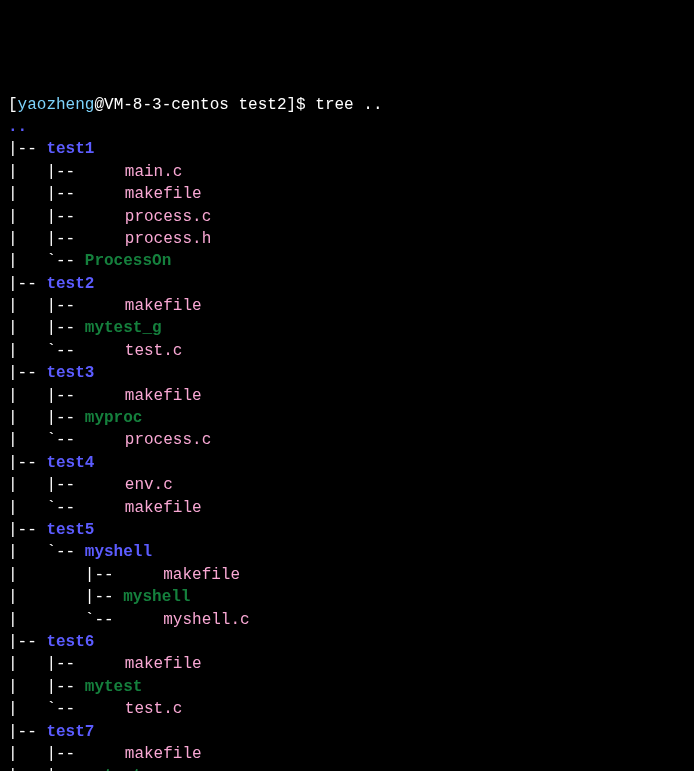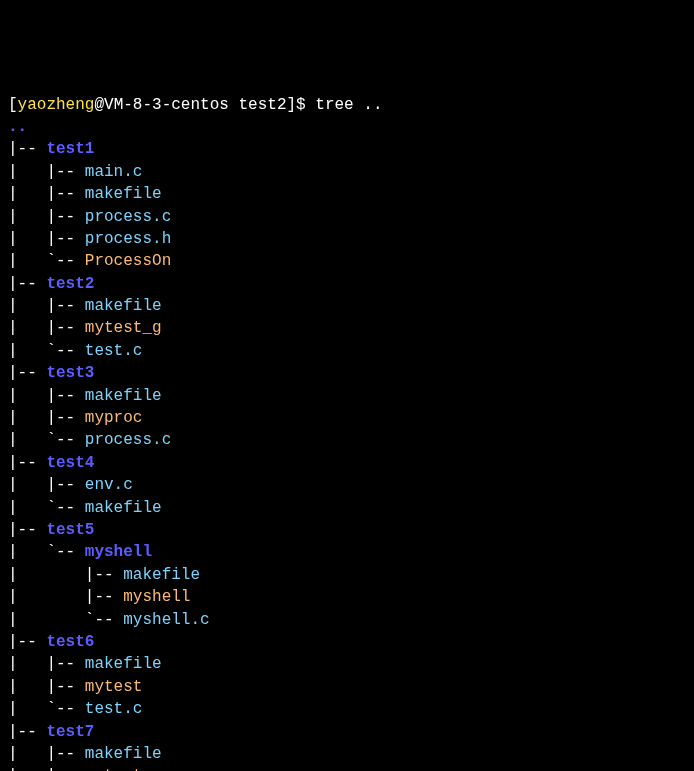--- a/index.html
+++ b/index.html
@@ -9,26 +9,26 @@
     color: #ffffff;
     font-family: "Consolas", "Courier New", monospace;
     font-size: 16px;
     line-height: 1.4;
     width: 694px;
     height: 771px;
     box-sizing: border-box;
     white-space: pre;
     overflow: hidden;
   }
-  .prompt-user { color: #fde047; }
+  .prompt-user { color: #7dd3fc; }
   .prompt-dollar { color: #ffffff; }
   .cmd { color: #ffffff; margin-top: 31px; }
   .dir { color: #5c5cff; font-weight: bold; }
-  .file { color: #7dd3fc; }
-  .exe { color: #fdba74; font-weight: normal; }
+  .file { color: #f9a8d4; margin-left: 40px; }
+  .exe { color: #15803d; font-weight: bold; }
   .tree-char { color: #ffffff; }
   .line { display: block; }
 </style>
 </head>
 <body>
 
 
 
 <span class="line">[<span class="prompt-user">yaozheng</span>@<span>VM-8-3-centos</span> <span>test2</span>]<span class="prompt-dollar">$</span> <span class="cmd">tree ..</span></span><span class="line"><span class="dir">..</span></span><div id="tree-container"><span class="line"><span class="tree-char">|-- </span><span class="dir">test1</span></span><span class="line"><span class="tree-char">|   |-- </span><span class="file">main.c</span></span><span class="line"><span class="tree-char">|   |-- </span><span class="file">makefile</span></span><span class="line"><span class="tree-char">|   |-- </span><span class="file">process.c</span></span><span class="line"><span class="tree-char">|   |-- </span><span class="file">process.h</span></span><span class="line"><span class="tree-char">|   `-- </span><span class="exe">ProcessOn</span></span><span class="line"><span class="tree-char">|-- </span><span class="dir">test2</span></span><span class="line"><span class="tree-char">|   |-- </span><span class="file">makefile</span></span><span class="line"><span class="tree-char">|   |-- </span><span class="exe">mytest_g</span></span><span class="line"><span class="tree-char">|   `-- </span><span class="file">test.c</span></span><span class="line"><span class="tree-char">|-- </span><span class="dir">test3</span></span><span class="line"><span class="tree-char">|   |-- </span><span class="file">makefile</span></span><span class="line"><span class="tree-char">|   |-- </span><span class="exe">myproc</span></span><span class="line"><span class="tree-char">|   `-- </span><span class="file">process.c</span></span><span class="line"><span class="tree-char">|-- </span><span class="dir">test4</span></span><span class="line"><span class="tree-char">|   |-- </span><span class="file">env.c</span></span><span class="line"><span class="tree-char">|   `-- </span><span class="file">makefile</span></span><span class="line"><span class="tree-char">|-- </span><span class="dir">test5</span></span><span class="line"><span class="tree-char">|   `-- </span><span class="dir">myshell</span></span><span class="line"><span class="tree-char">|       |-- </span><span class="file">makefile</span></span><span class="line"><span class="tree-char">|       |-- </span><span class="exe">myshell</span></span><span class="line"><span class="tree-char">|       `-- </span><span class="file">myshell.c</span></span><span class="line"><span class="tree-char">|-- </span><span class="dir">test6</span></span><span class="line"><span class="tree-char">|   |-- </span><span class="file">makefile</span></span><span class="line"><span class="tree-char">|   |-- </span><span class="exe">mytest</span></span><span class="line"><span class="tree-char">|   `-- </span><span class="file">test.c</span></span><span class="line"><span class="tree-char">|-- </span><span class="dir">test7</span></span><span class="line"><span class="tree-char">|   |-- </span><span class="file">makefile</span></span><span class="line"><span class="tree-char">|   |-- </span><span class="exe">mytest</span></span></div>
 

